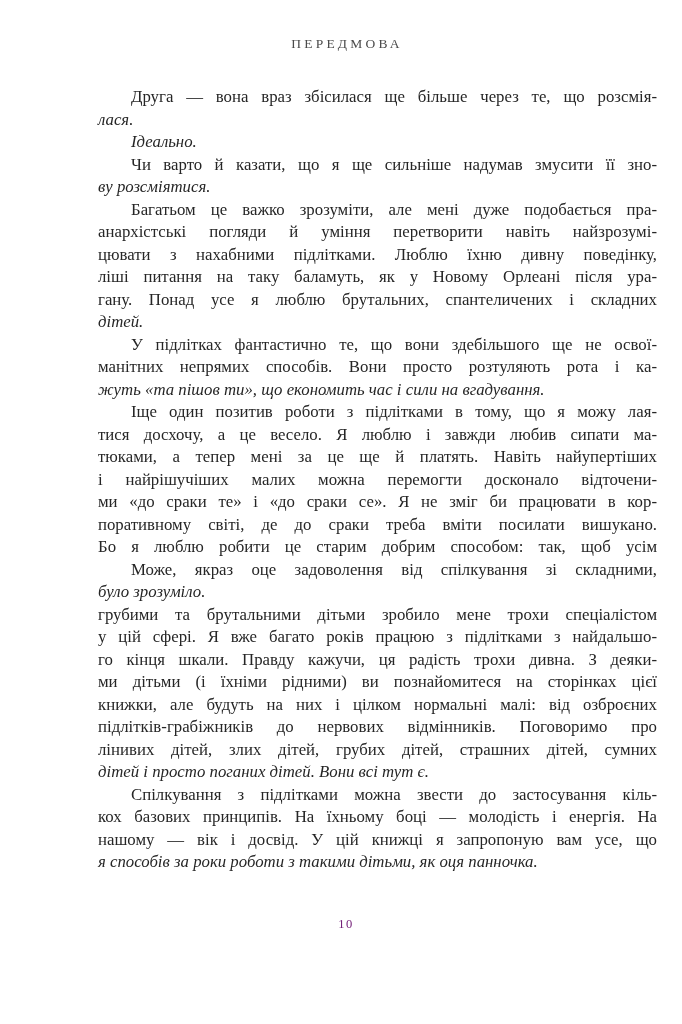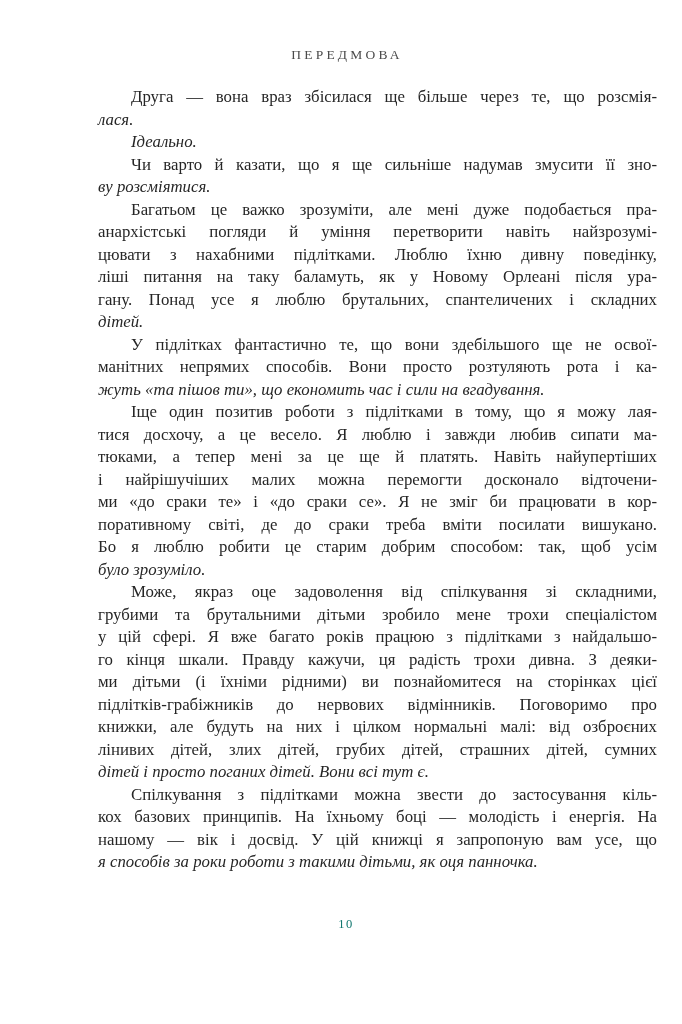--- a/index.html
+++ b/index.html
@@ -9,21 +9,21 @@
   }
   body {
     width: 682px;
     height: 1024px;
     position: relative;
     overflow: hidden;
     font-family: "Liberation Serif", serif;
   }
   .running-head {
     position: absolute;
-    top: 47px;
+    top: 36px;
     left: 347px;
     transform: translateX(-50%);
     white-space: nowrap;
     font-family: "Liberation Serif", serif;
     font-size: 13.5px;
     letter-spacing: 3.2px;
     color: #4a4a4a;
     text-transform: uppercase;
   }
   .text-column {
@@ -51,21 +51,21 @@
     text-indent: 33px;
   }
   .page-number {
     position: absolute;
     top: 917px;
     left: 346px;
     transform: translateX(-50%);
     font-family: "Liberation Serif", serif;
     font-size: 12.5px;
     letter-spacing: 1.5px;
-    color: #0f766e;
+    color: #701a75;
   }
 </style>
 </head>
 <body>
 
 <div class="running-head">ПЕРЕДМОВА</div>
 
 <div class="text-column">
     <div class="line indent">Друга — вона враз збісилася ще більше через те, що розсмія-</div>
     <div class="line last">лася.</div>
@@ -81,28 +81,28 @@
     <div class="line indent">У підлітках фантастично те, що вони здебільшого ще не освої-</div>
     <div class="line">манітних непрямих способів. Вони просто розтуляють рота і ка-</div>
     <div class="line last">жуть «та пішов ти», що економить час і сили на вгадування.</div>
     <div class="line indent">Іще один позитив роботи з підлітками в тому, що я можу лая-</div>
     <div class="line">тися досхочу, а це весело. Я люблю і завжди любив сипати ма-</div>
     <div class="line">тюками, а тепер мені за це ще й платять. Навіть найупертіших</div>
     <div class="line">і найрішучіших малих можна перемогти досконало відточени-</div>
     <div class="line">ми «до сраки те» і «до сраки се». Я не зміг би працювати в кор-</div>
     <div class="line">поративному світі, де до сраки треба вміти посилати вишукано.</div>
     <div class="line">Бо я люблю робити це старим добрим способом: так, щоб усім</div>
+    <div class="line indent">Може, якраз оце задоволення від спілкування зі складними,</div>
     <div class="line last">було зрозуміло.</div>
-    <div class="line indent">Може, якраз оце задоволення від спілкування зі складними,</div>
     <div class="line">грубими та брутальними дітьми зробило мене трохи спеціалістом</div>
     <div class="line">у цій сфері. Я вже багато років працюю з підлітками з найдальшо-</div>
     <div class="line">го кінця шкали. Правду кажучи, ця радість трохи дивна. З деяки-</div>
     <div class="line">ми дітьми (і їхніми рідними) ви познайомитеся на сторінках цієї</div>
+    <div class="line">книжки, але будуть на них і цілком нормальні малі: від озброєних</div>
     <div class="line">підлітків-грабіжників до нервових відмінників. Поговоримо про</div>
-    <div class="line">книжки, але будуть на них і цілком нормальні малі: від озброєних</div>
     <div class="line">лінивих дітей, злих дітей, грубих дітей, страшних дітей, сумних</div>
     <div class="line last">дітей і просто поганих дітей. Вони всі тут є.</div>
     <div class="line indent">Спілкування з підлітками можна звести до застосування кіль-</div>
     <div class="line">кох базових принципів. На їхньому боці — молодість і енергія. На</div>
     <div class="line">нашому — вік і досвід. У цій книжці я запропоную вам усе, що</div>
     <div class="line last">я способів за роки роботи з такими дітьми, як оця панночка.</div>
   </div>
 
 <div class="page-number">10</div>
 

